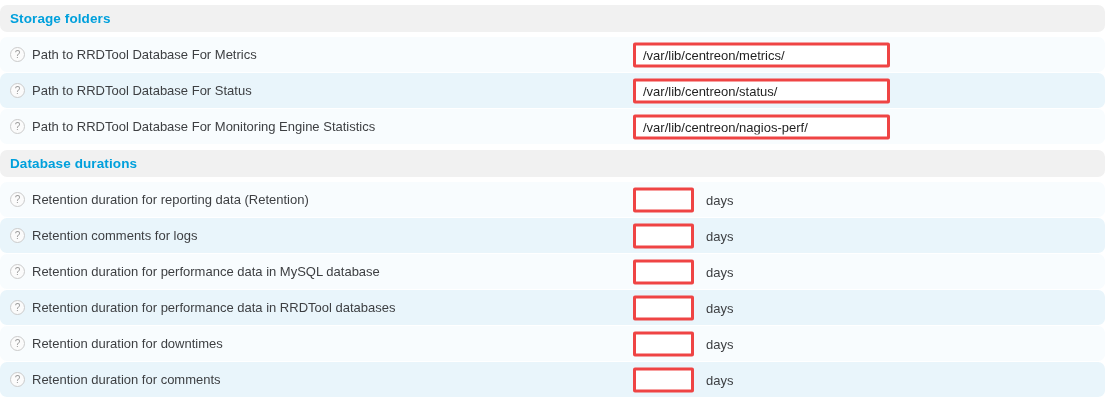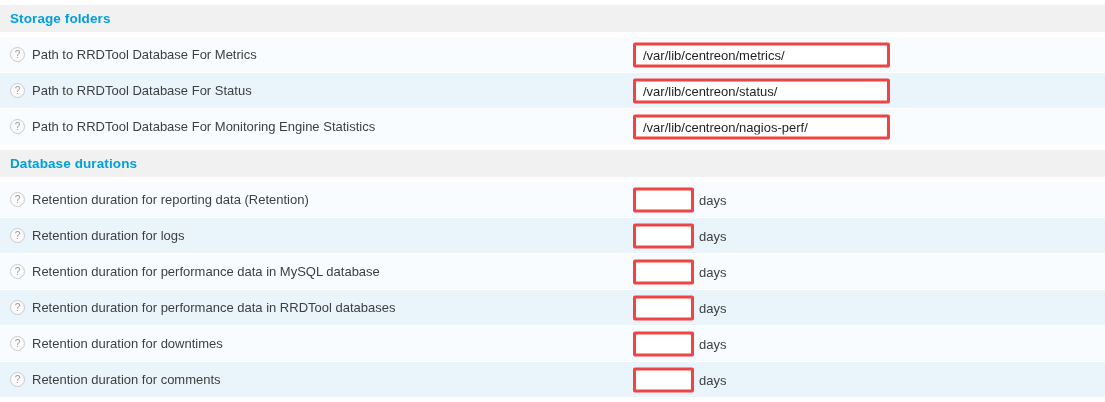--- a/index.html
+++ b/index.html
@@ -1,15 +1,15 @@
 <!DOCTYPE html>
 <html><head>
 <meta charset="utf-8">
 <style>
-  * { box-sizing: border-box; }
+  * { box-sizing: border-box; border-radius: 7px; }
   html, body {
     margin: 0;
     padding: 0;
     background: #ffffff;
     font-family: "Liberation Sans", sans-serif;
   }
   .panel {
     width: 1105px;
     height: 402px;
     padding-top: 5px;
@@ -75,21 +75,21 @@
     font-family: "Liberation Sans", sans-serif;
     font-size: 13px;
     color: #1f1f1f;
     padding: 0 7px;
     background: #ffffff;
     outline: none;
   }
   .input-path { width: 257px; }
   .input-number { width: 46px; padding-left: 48px; }
   .suffix {
-    margin-left: 5px;
+    margin-left: 12px;
     font-size: 13px;
     color: #3d3f42;
   }
 </style>
 </head>
 <body>
 
 <div class="panel">
   <div class="section">
     <div class="section-header">
@@ -134,21 +134,21 @@
     <span class="help-icon">?</span>
     <span class="field-label">Retention duration for reporting data (Retention)</span>
     <span class="control">
       <input class="text-input input-number" type="text" value="365" style="">
       <span class="suffix">days</span>
     </span>
   </div>
 
   <div class="form-row row-b">
     <span class="help-icon">?</span>
-    <span class="field-label">Retention duration for logs</span>
+    <span class="field-label">Retention comments for logs</span>
     <span class="control">
       <input class="text-input input-number" type="text" value="31" style="">
       <span class="suffix">days</span>
     </span>
   </div>
 
   <div class="form-row row-a">
     <span class="help-icon">?</span>
     <span class="field-label">Retention duration for performance data in MySQL database</span>
     <span class="control">

